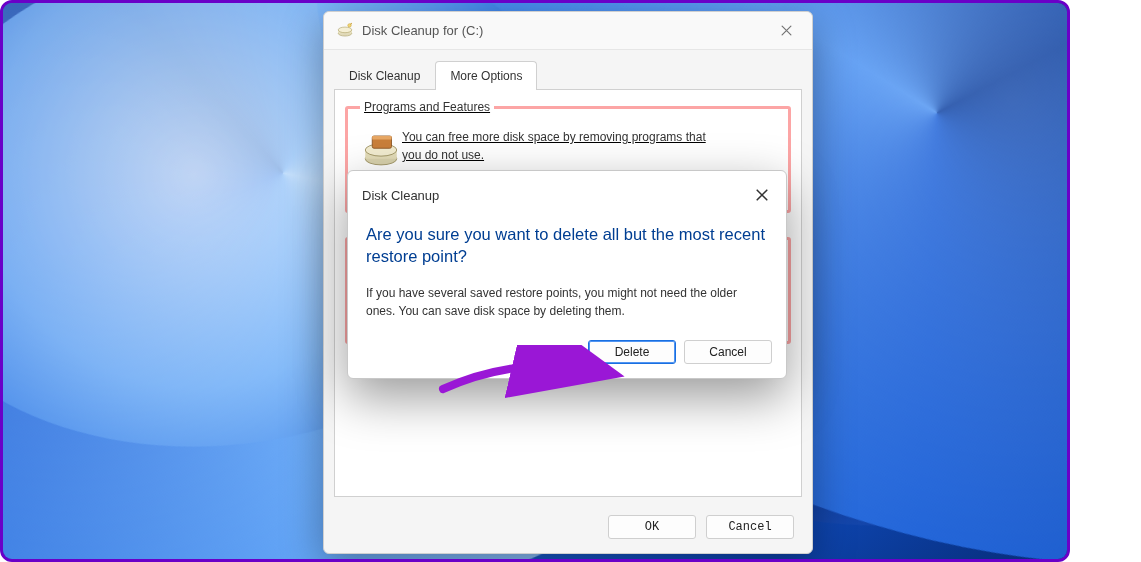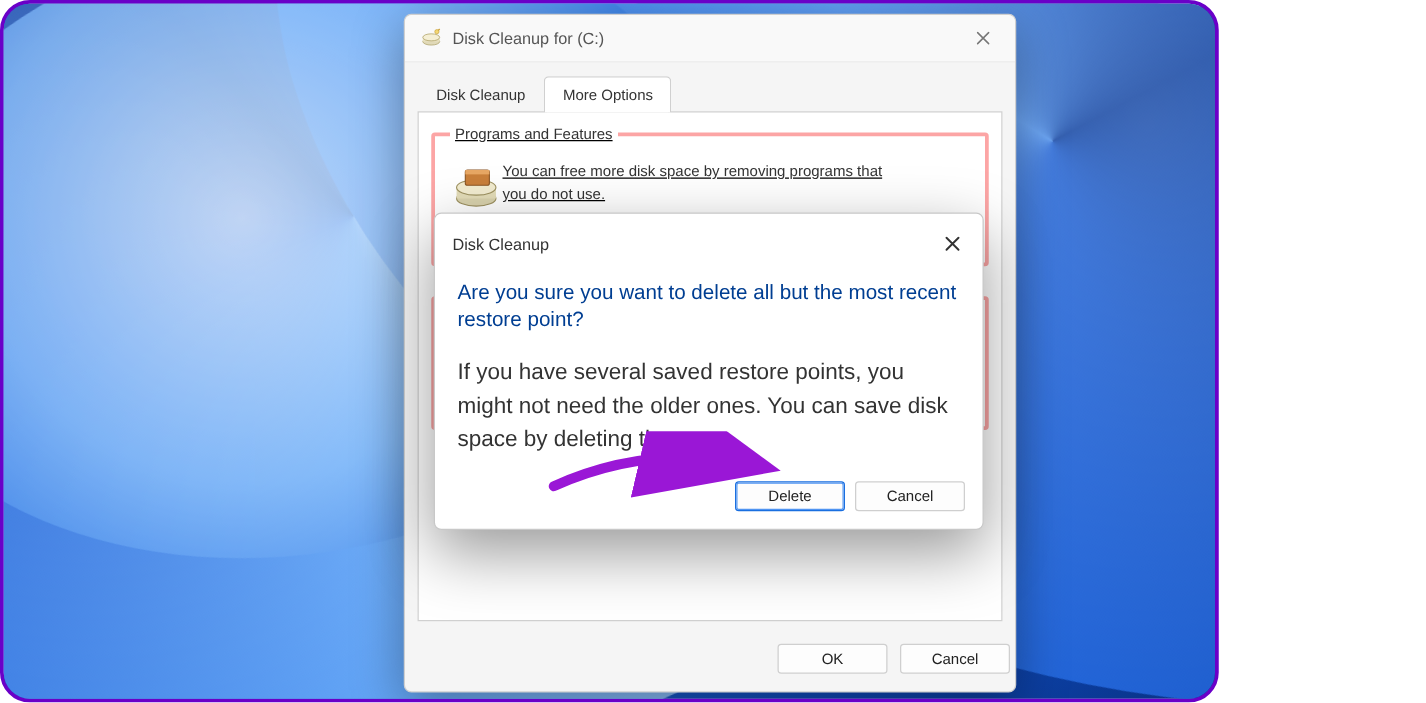--- a/index.html
+++ b/index.html
@@ -1,21 +1,21 @@
 <!DOCTYPE html>
 <html><head>
 <meta charset="utf-8">
 <style>
   * { box-sizing: border-box; margin: 0; padding: 0; }
   html, body { width: 1141px; height: 562px; overflow: hidden; font-family: "Segoe UI", Tahoma, sans-serif; font-size: 12px; }
   .viewport {
     position: relative;
-    width: 975px; height: 562px;
+    width: 1070px; height: 562px;
     border: 3px solid #6a00c8;
-    border-radius: 24px;
+    border-radius: 12px;
     overflow: hidden;
     background:
       radial-gradient(ellipse 900px 600px at 30% 40%, #6fb5ff 0%, #2a7ef0 35%, #0f49b8 70%, #062a74 100%);
   }
   
   .petal {
     position: absolute;
     border-radius: 50%;
     filter: blur(0.5px);
   }
@@ -112,21 +112,22 @@
     border: 1px solid #cfcfcf;
     border-radius: 3px;
     padding: 4px 16px;
     font-size: 12px;
     color: #222;
     min-width: 88px;
     font-family: inherit;
   }
   .footer {
     display:flex; justify-content:flex-end; gap: 10px;
-    padding: 10px 4px 14px;
+    padding: 10px 18px 14px;
+    font-family: Liberation Mono, monospace;
   }
 
   
   .dialog {
     position: absolute;
     left: 344px; top: 167px;
     width: 440px;
     background: #fff;
     border: 1px solid #c8c8c8;
     border-radius: 6px;
@@ -145,21 +146,21 @@
     border-radius: 3px;
   }
   .dialog-body { padding: 8px 18px 6px 18px; }
   .main-instr {
     color: #003e92;
     font-size: 16.5px;
     line-height: 1.35;
     margin-bottom: 16px;
     font-weight: 400;
   }
-  .sub-text { font-size: 18px; color: #333; line-height: 1.5; }
+  .sub-text { font-size: 12px; color: #333; line-height: 1.5; }
   .dialog-footer {
     display:flex; justify-content:flex-end; gap: 8px;
     padding: 14px 14px 14px;
     border-radius: 0 0 6px 6px;
   }
   .dialog-footer button.win.primary {
     border: 1px solid #1a6fe0;
     box-shadow: 0 0 0 1px #4f94f2 inset;
   }
 

